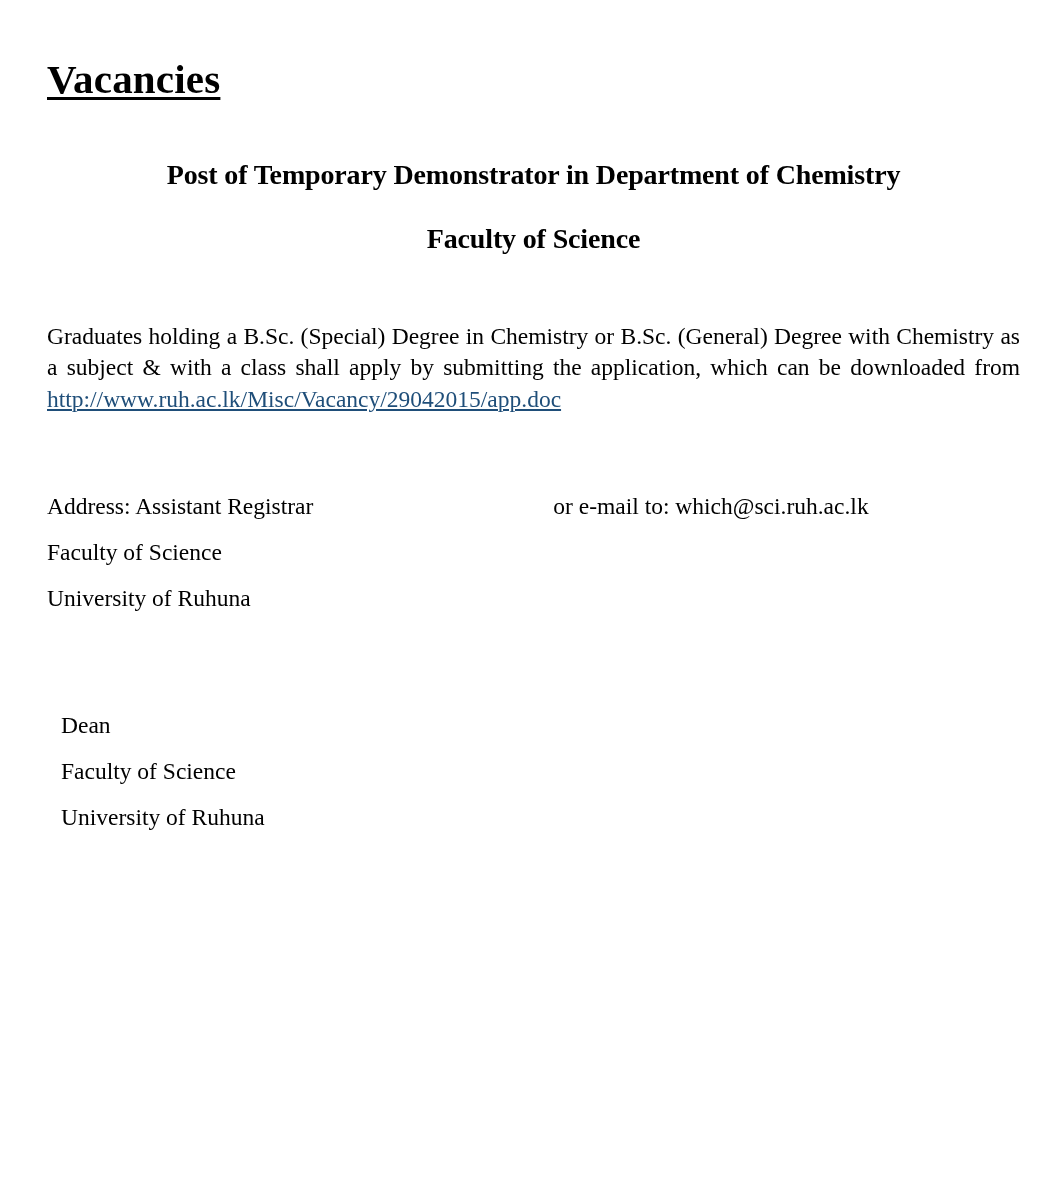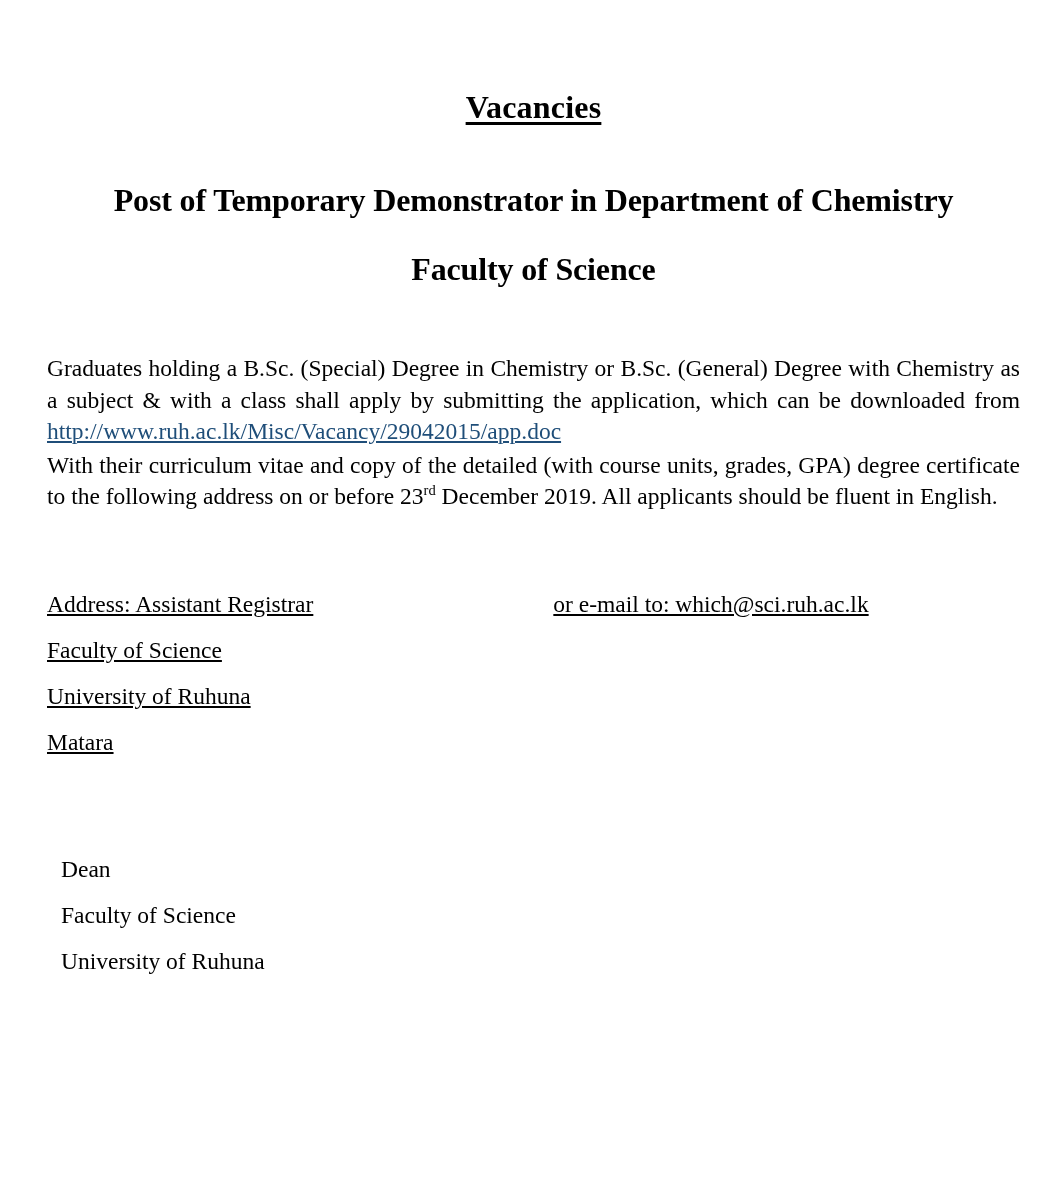--- a/index.html
+++ b/index.html
@@ -21,41 +21,40 @@
     height: 1189px;
     box-sizing: border-box;
     padding: 0 41px 0 47px;
     background: #ffffff;
     overflow: hidden;
   }
 
   
   .doc-title {
     margin: 0;
-    padding-top: 87px;
-    text-align: center;
-    font-size: 32px;
+    padding-top: 54px;
+    font-size: 41px;
     font-weight: bold;
     line-height: 1.25;
     letter-spacing: 0.2px;
   }
   .doc-title .u {
     text-decoration: underline;
     text-decoration-thickness: 3px;
     text-underline-offset: 4px;
   }
 
   
   .subtitle-block {
     margin-top: 52px;
     text-align: center;
   }
   .subtitle {
     margin: 0;
-    font-size: 32px;
+    font-size: 28px;
     font-weight: bold;
     line-height: 1.32;
     letter-spacing: -0.15px;
   }
   .subtitle + .subtitle {
     margin-top: 27px;
   }
 
   
   .body-block {
@@ -84,21 +83,20 @@
   }
   sup.ord {
     font-size: 0.62em;
     vertical-align: super;
     line-height: 0;
   }
 
   
   .address-block {
     margin-top: 76px;
-    text-decoration: underline;
   }
   .addr-line {
     font-size: 23.5px;
     line-height: 1.33;
     margin: 0;
     white-space: pre;
   }
   .addr-line + .addr-line {
     margin-top: 15px;
   }
@@ -135,32 +133,30 @@
   <div class="subtitle-block">
     <p class="subtitle">Post of Temporary Demonstrator in Department of Chemistry</p>
     <p class="subtitle">Faculty of Science</p>
   </div>
 
   <div class="body-block">
 
 
     <p class="para"><span>Graduates holding a B.Sc. (Special) Degree in Chemistry or B.Sc. (General) Degree with Chemistry as a subject &amp; with a class shall apply by submitting the application, which can be downloaded from </span><a class="link" href="#">http://www.ruh.ac.lk/Misc/Vacancy/29042015/app.doc</a></p>
 
-    <p class="para gap-before"><span>With their curriculum vitae and copy of the detailed (with course units, grades, GPA) degree certificate to the following address on or before 23</span><sup class="ord">rd</sup><span> December 2019.  All applicants should be fluent in English.</span></p>
 
   </div>
 
   <div class="address-block">
     <div class="addr-line addr-row">
       <span>Address: Assistant Registrar</span>
       <span class="email-part">or e-mail to: which@sci.ruh.ac.lk</span>
     </div>
     <div class="addr-line">Faculty of Science</div>
     <div class="addr-line">University of Ruhuna</div>
-    <div class="addr-line">Matara</div>
   </div>
 
   <div class="sign-block">
     <div class="sign-line">Dean</div>
     <div class="sign-line">Faculty of Science</div>
     <div class="sign-line">University of Ruhuna</div>
   </div>
 
 </div>
 

